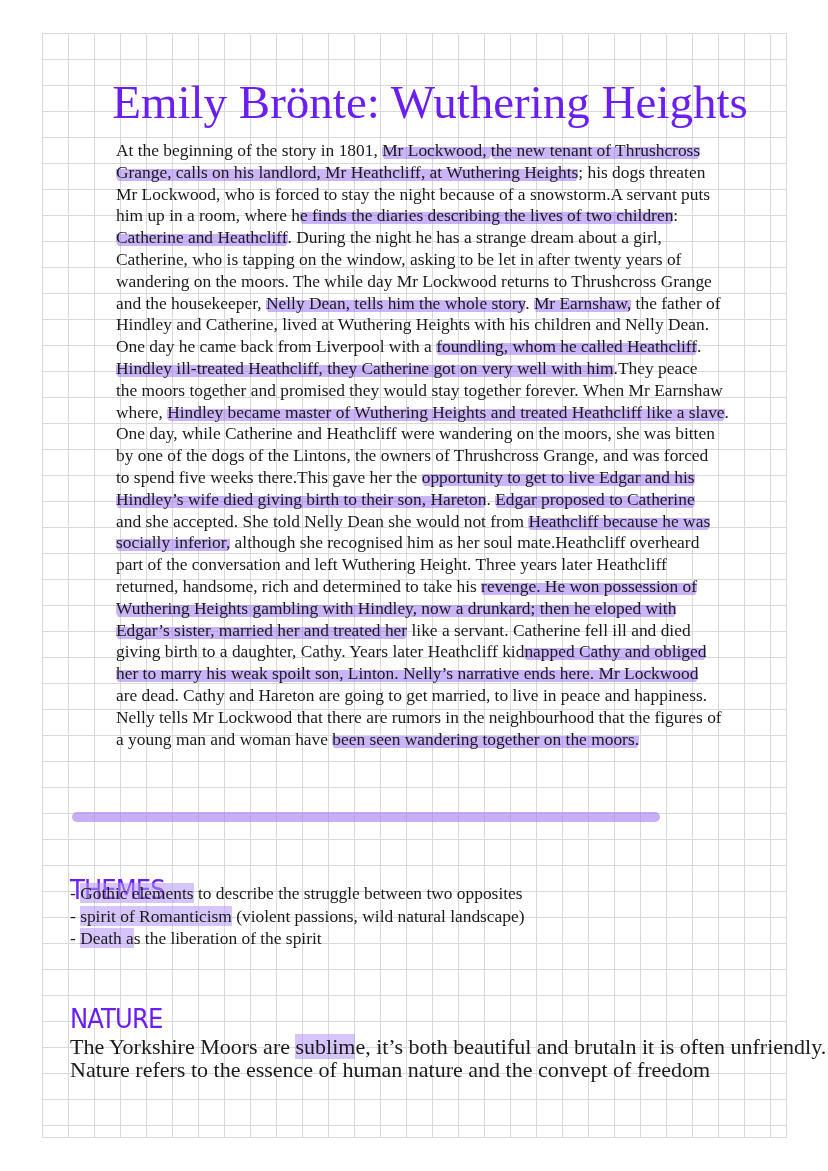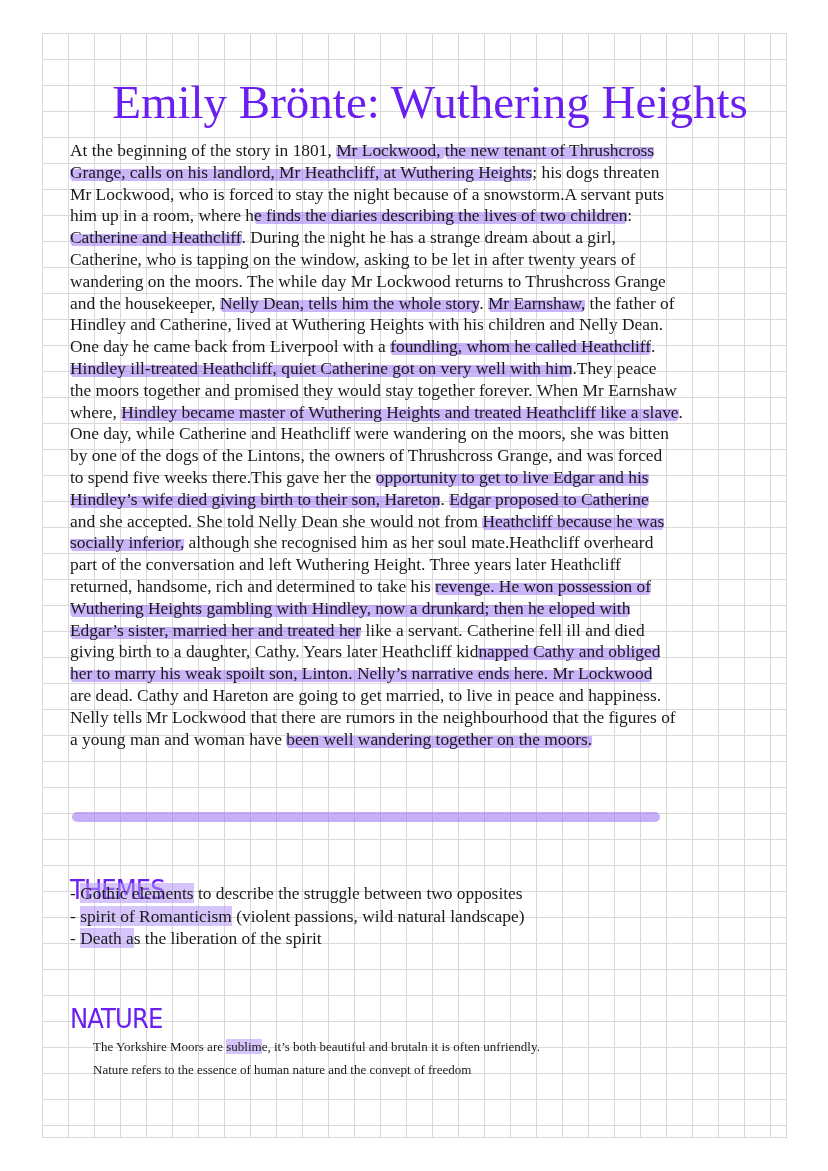--- a/index.html
+++ b/index.html
@@ -18,21 +18,21 @@
   .title {
     position: absolute; left: 0; top: 56px; width: 828px; text-align: center;
     font-family: "Liberation Serif", serif; font-size: 47px; color: #6a1ff0;
     line-height: 60px; letter-spacing: 0px;
   }
   .body-text {
     position: absolute; left: 70px; top: 140px; width: 700px;
     font-family: "Liberation Serif", serif; font-size: 17.4px; line-height: 21.8px;
     color: #1a1a1a; white-space: nowrap;
   }
-  .line { display: block; height: 21.8px; }
+  .line { display: block; height: 21.8px; padding-left: 46px; }
   .hl {
     background: linear-gradient(to bottom, transparent 35%, rgba(160,120,245,0.55) 35%, rgba(160,120,245,0.55) 95%, transparent 95%);
     border-radius: 6px;
   }
   .stroke {
     position: absolute; left: 72px; top: 812px; width: 588px; height: 10px;
     background: rgba(160,120,245,0.6); border-radius: 6px;
   }
   .heading {
     position: absolute; left: 70px;
@@ -42,23 +42,22 @@
   }
   .themes-heading { top: 874px; }
   .nature-heading { top: 1003px; }
   .list {
     position: absolute; left: 70px; top: 882px;
     font-family: "Liberation Serif", serif; font-size: 17.4px; line-height: 22.5px; color: #1a1a1a;
     white-space: nowrap;
   }
   .nature-text {
     position: absolute; left: 70px; top: 1036px;
-    font-family: "Liberation Serif", serif; font-size: 13px; line-height: 22.5px; color: #1a1a1a;
+    font-family: "Liberation Serif", serif; font-size: 22px; line-height: 22.5px; color: #1a1a1a;
     white-space: nowrap;
-    padding-left: 23px;
   }
   .hl2 { background: rgba(180,150,245,0.55); }
 </style>
 </head>
 <body>
 
 <div class="sheet"></div>
 
 <h1 class="title" style="margin:16px;font-weight:normal;">Emily Brönte: Wuthering Heights</h1>
 
@@ -66,38 +65,38 @@
     <span class="line"><span>At the beginning of the story in 1801, </span><span class="hl">Mr Lockwood, </span><span class="hl">the new tenant of Thrushcross</span></span>
     <span class="line"><span class="hl">Grange, calls on his landlord, Mr Heathcliff, at Wuthering Heights</span><span>; his dogs threaten</span></span>
     <span class="line"><span>Mr Lockwood, who is forced to stay the night because of a snowstorm.A servant puts</span></span>
     <span class="line"><span>him up in a room, where h</span><span class="hl">e finds the diaries describing the lives of two children</span><span>:</span></span>
     <span class="line"><span class="hl">Catherine and Heathcliff</span><span>. During the night he has a strange dream about a girl,</span></span>
     <span class="line"><span>Catherine, who is tapping on the window, asking to be let in after twenty years of</span></span>
     <span class="line"><span>wandering on the moors. The while day Mr Lockwood returns to Thrushcross Grange</span></span>
     <span class="line"><span>and the housekeeper, </span><span class="hl">Nelly Dean, tells him the whole story</span><span>. </span><span class="hl">Mr Earnshaw,</span><span> the father of</span></span>
     <span class="line"><span>Hindley and Catherine, lived at Wuthering Heights with his children and Nelly Dean.</span></span>
     <span class="line"><span>One day he came back from Liverpool with a </span><span class="hl">foundling, whom he called Heathcliff</span><span>.</span></span>
-    <span class="line"><span class="hl">Hindley ill-treated Heathcliff, quiet Catherine got on very well with him</span><span>.They peace</span></span>
+    <span class="line"><span class="hl">Hindley ill-treated Heathcliff, they Catherine got on very well with him</span><span>.They peace</span></span>
     <span class="line"><span>the moors together and promised they would stay together forever. When Mr Earnshaw</span></span>
     <span class="line"><span>where, </span><span class="hl">Hindley became master of Wuthering Heights and treated Heathcliff like a slave</span><span>.</span></span>
     <span class="line"><span>One day, while Catherine and Heathcliff were wandering on the moors, she was bitten</span></span>
     <span class="line"><span>by one of the dogs of the Lintons, the owners of Thrushcross Grange, and was forced</span></span>
     <span class="line"><span>to spend five weeks there.This gave her the </span><span class="hl">opportunity to get to live Edgar and his</span></span>
     <span class="line"><span class="hl">Hindley’s wife died giving birth to their son, Hareton</span><span>. </span><span class="hl">Edgar proposed to Catherine</span></span>
     <span class="line"><span>and she accepted. She told Nelly Dean she would not from </span><span class="hl">Heathcliff because he was</span></span>
     <span class="line"><span class="hl">socially inferior,</span><span> although she recognised him as her soul mate.Heathcliff overheard</span></span>
     <span class="line"><span>part of the conversation and left Wuthering Height. Three  years later Heathcliff</span></span>
     <span class="line"><span>returned, handsome, rich and determined to take his </span><span class="hl">revenge. He won possession of</span></span>
     <span class="line"><span class="hl">Wuthering Heights gambling with Hindley, now a drunkard; then he eloped with</span></span>
     <span class="line"><span class="hl">Edgar’s sister, married her and treated her</span><span> like a servant. Catherine fell ill and died</span></span>
     <span class="line"><span>giving birth to a daughter, Cathy. Years later Heathcliff kid</span><span class="hl">napped Cathy and obliged</span></span>
     <span class="line"><span class="hl">her to marry his weak spoilt son, Linton. Nelly’s narrative ends here. Mr Lockwood</span></span>
     <span class="line"><span>are dead. Cathy and Hareton are going to get married, to live in peace and happiness.</span></span>
     <span class="line"><span>Nelly tells Mr Lockwood that there are rumors in the neighbourhood that the figures of</span></span>
-    <span class="line"><span>a young man and woman have </span><span class="hl">been well wandering together on the moors.</span></span>
+    <span class="line"><span>a young man and woman have </span><span class="hl">been seen wandering together on the moors.</span></span>
   </div>
 
 <div class="stroke"></div>
 
 <div class="heading themes-heading">THEMES</div>
 <div class="list">
   <div><span>- </span><span class="hl2">Gothic elements</span><span> to describe the struggle between two opposites</span></div>
   <div><span>- </span><span class="hl2">spirit of Romanticism</span><span> (violent passions, wild natural landscape)</span></div>
   <div><span>- </span><span class="hl2">Death a</span><span>s the liberation of the spirit</span></div>
 </div>

